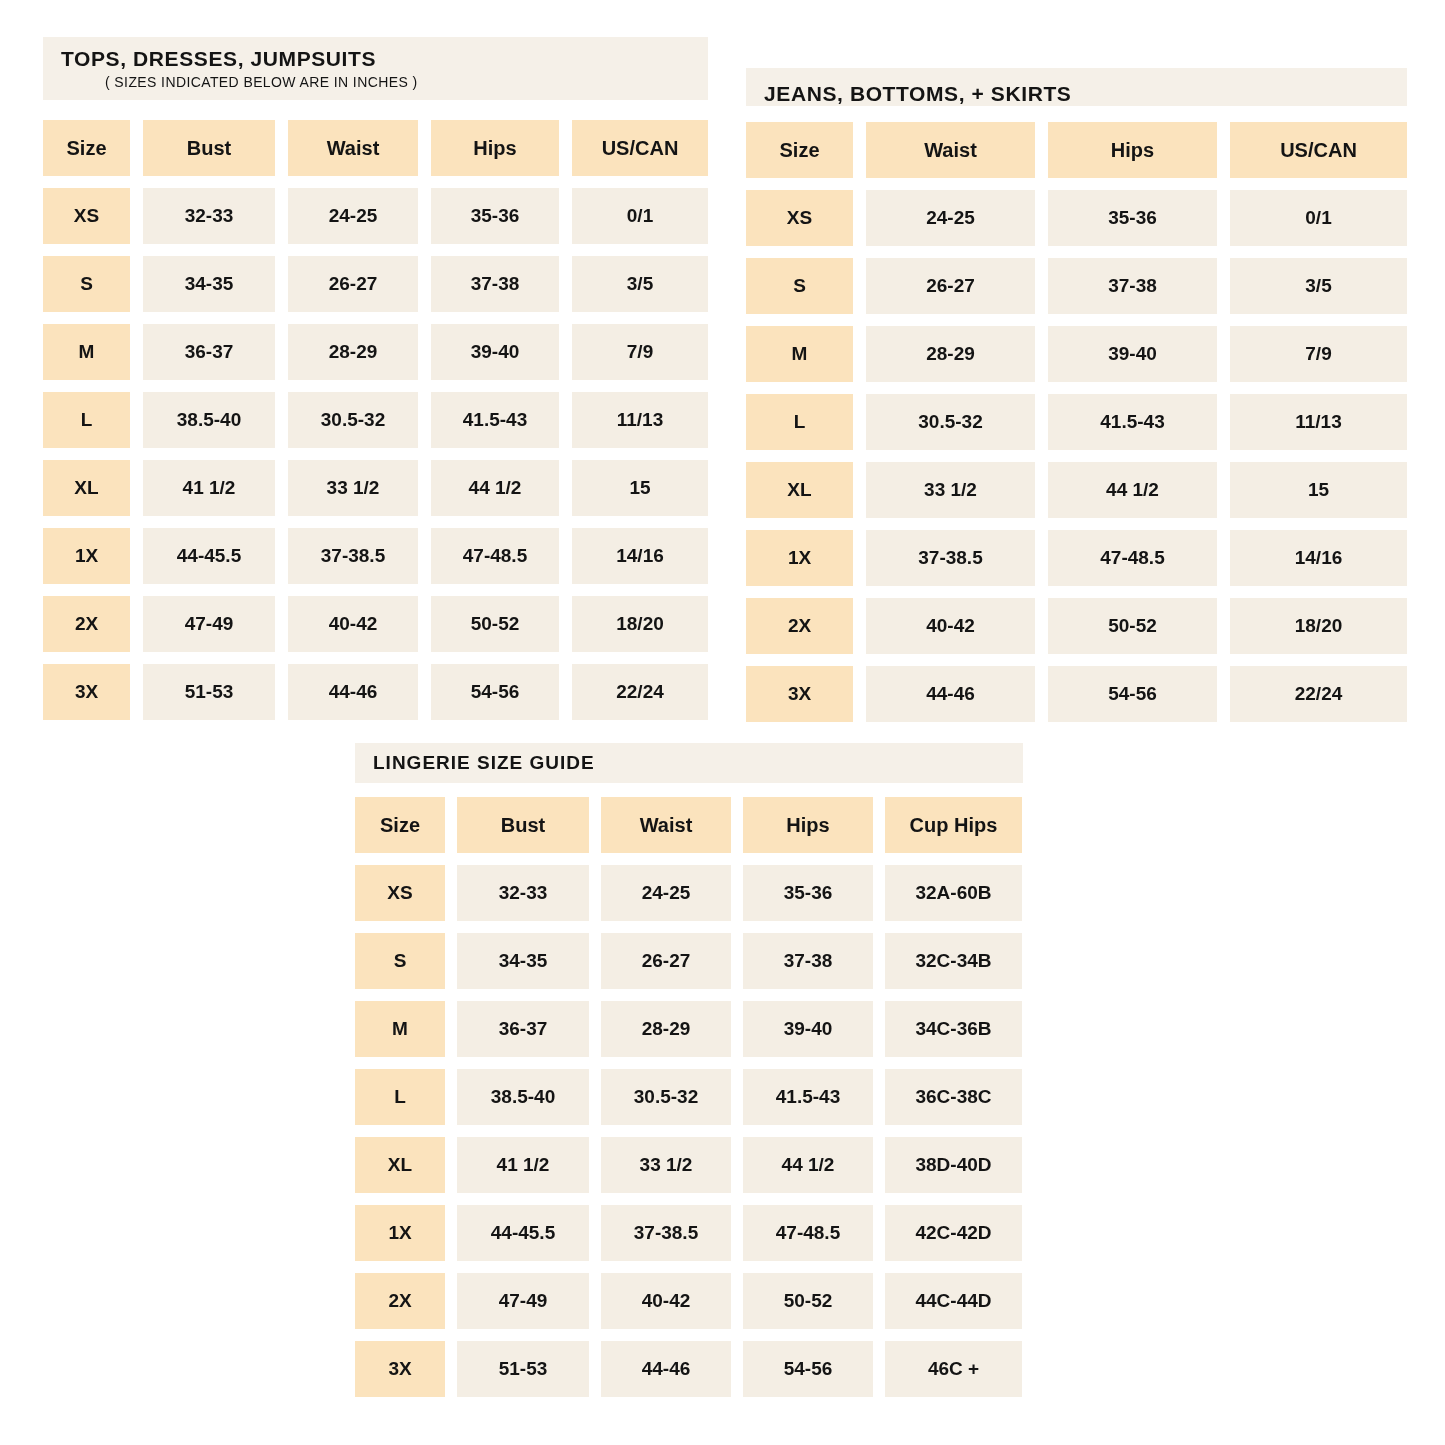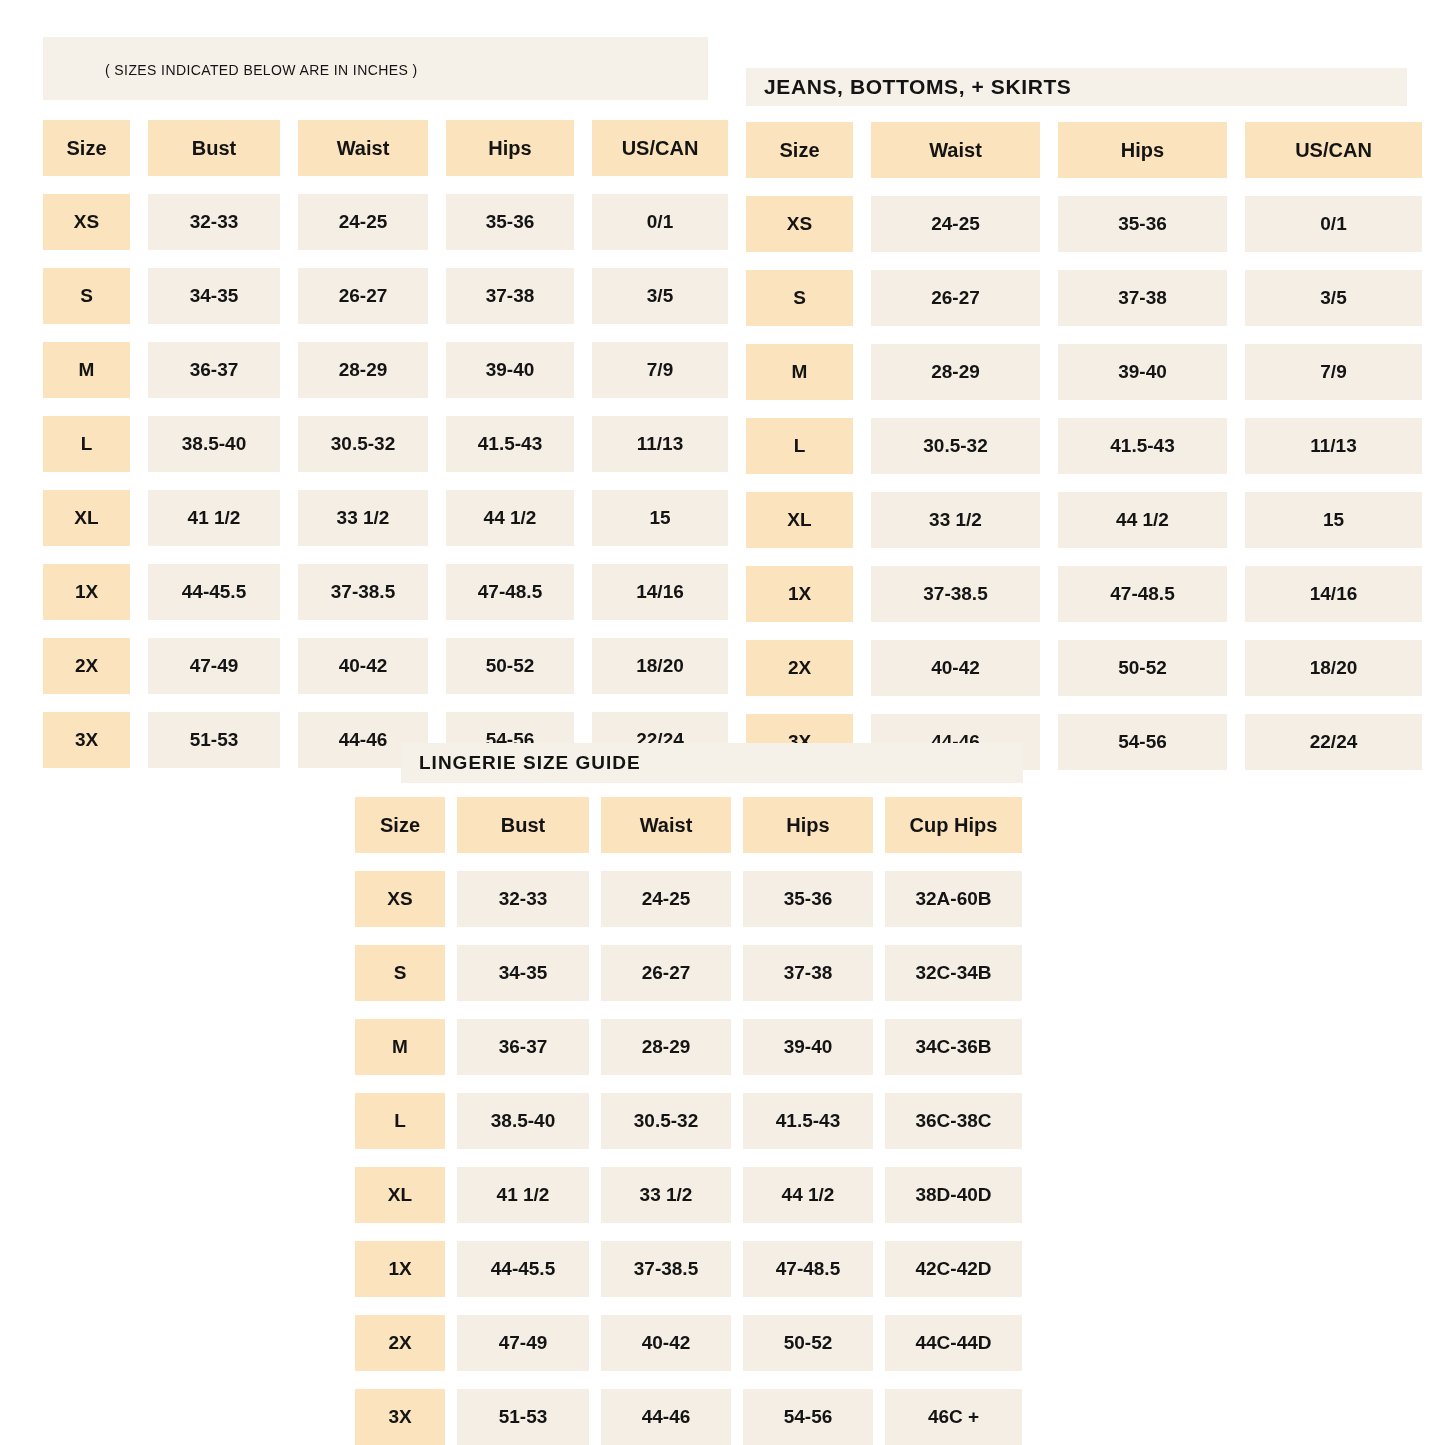--- a/index.html
+++ b/index.html
@@ -39,33 +39,32 @@
     letter-spacing: 0.4px;
     margin-top: 3px;
     white-space: nowrap;
     margin-left: 44px;
   }
 
   .grid {
     display: grid;
     column-gap: 13px;
     row-gap: 12px;
-    gap: 18px;
   }
   #table-tops     .grid { grid-template-columns: 87px 132px 130px 128px 136px; margin-top: 20px; }
   #table-jeans    .grid { grid-template-columns: 107px 169px 169px 177px;      margin-top: 16px; }
   #table-lingerie .grid { grid-template-columns: 90px 132px 130px 130px 137px; column-gap: 12px; margin-top: 14px; }
 
   #table-tops     { left: 43px;  top: 37px;  width: 665px; }
   #table-jeans    { left: 746px; top: 68px;  width: 661px; }
   #table-lingerie { left: 355px; top: 743px; width: 668px; }
 
   #table-tops     .title-band { height: 63px; }
-  #table-jeans    .title-band { height: 38px; }
-  #table-lingerie .title-band { height: 40px; margin-left: 46px; }
+  #table-jeans    .title-band { height: 38px; justify-content: flex-end; }
+  #table-lingerie .title-band { height: 40px; }
   #table-lingerie .title { font-size: 19px; letter-spacing: 1px; }
 
   .cell {
     height: 56px;
     display: flex;
     align-items: center;
     justify-content: center;
     font-weight: 700;
     font-size: 19px;
     background: var(--data-cell-bg, #f4eee4);
@@ -80,20 +79,21 @@
     text-align: right;
   }
 </style>
 </head>
 <body>
 
 <div class="canvas">
 
   <div class="table-wrap" id="table-tops">
     <div class="title-band">
+      <div class="title">TOPS, DRESSES, JUMPSUITS</div>
       <div class="subtitle">( SIZES INDICATED BELOW ARE IN INCHES )</div>
     </div>
     <div class="grid">
         <div class="cell head">Size</div>
         <div class="cell head">Bust</div>
         <div class="cell head">Waist</div>
         <div class="cell head">Hips</div>
         <div class="cell head">US/CAN</div>
         <div class="cell size">XS</div>
         <div class="cell data">32-33</div>

